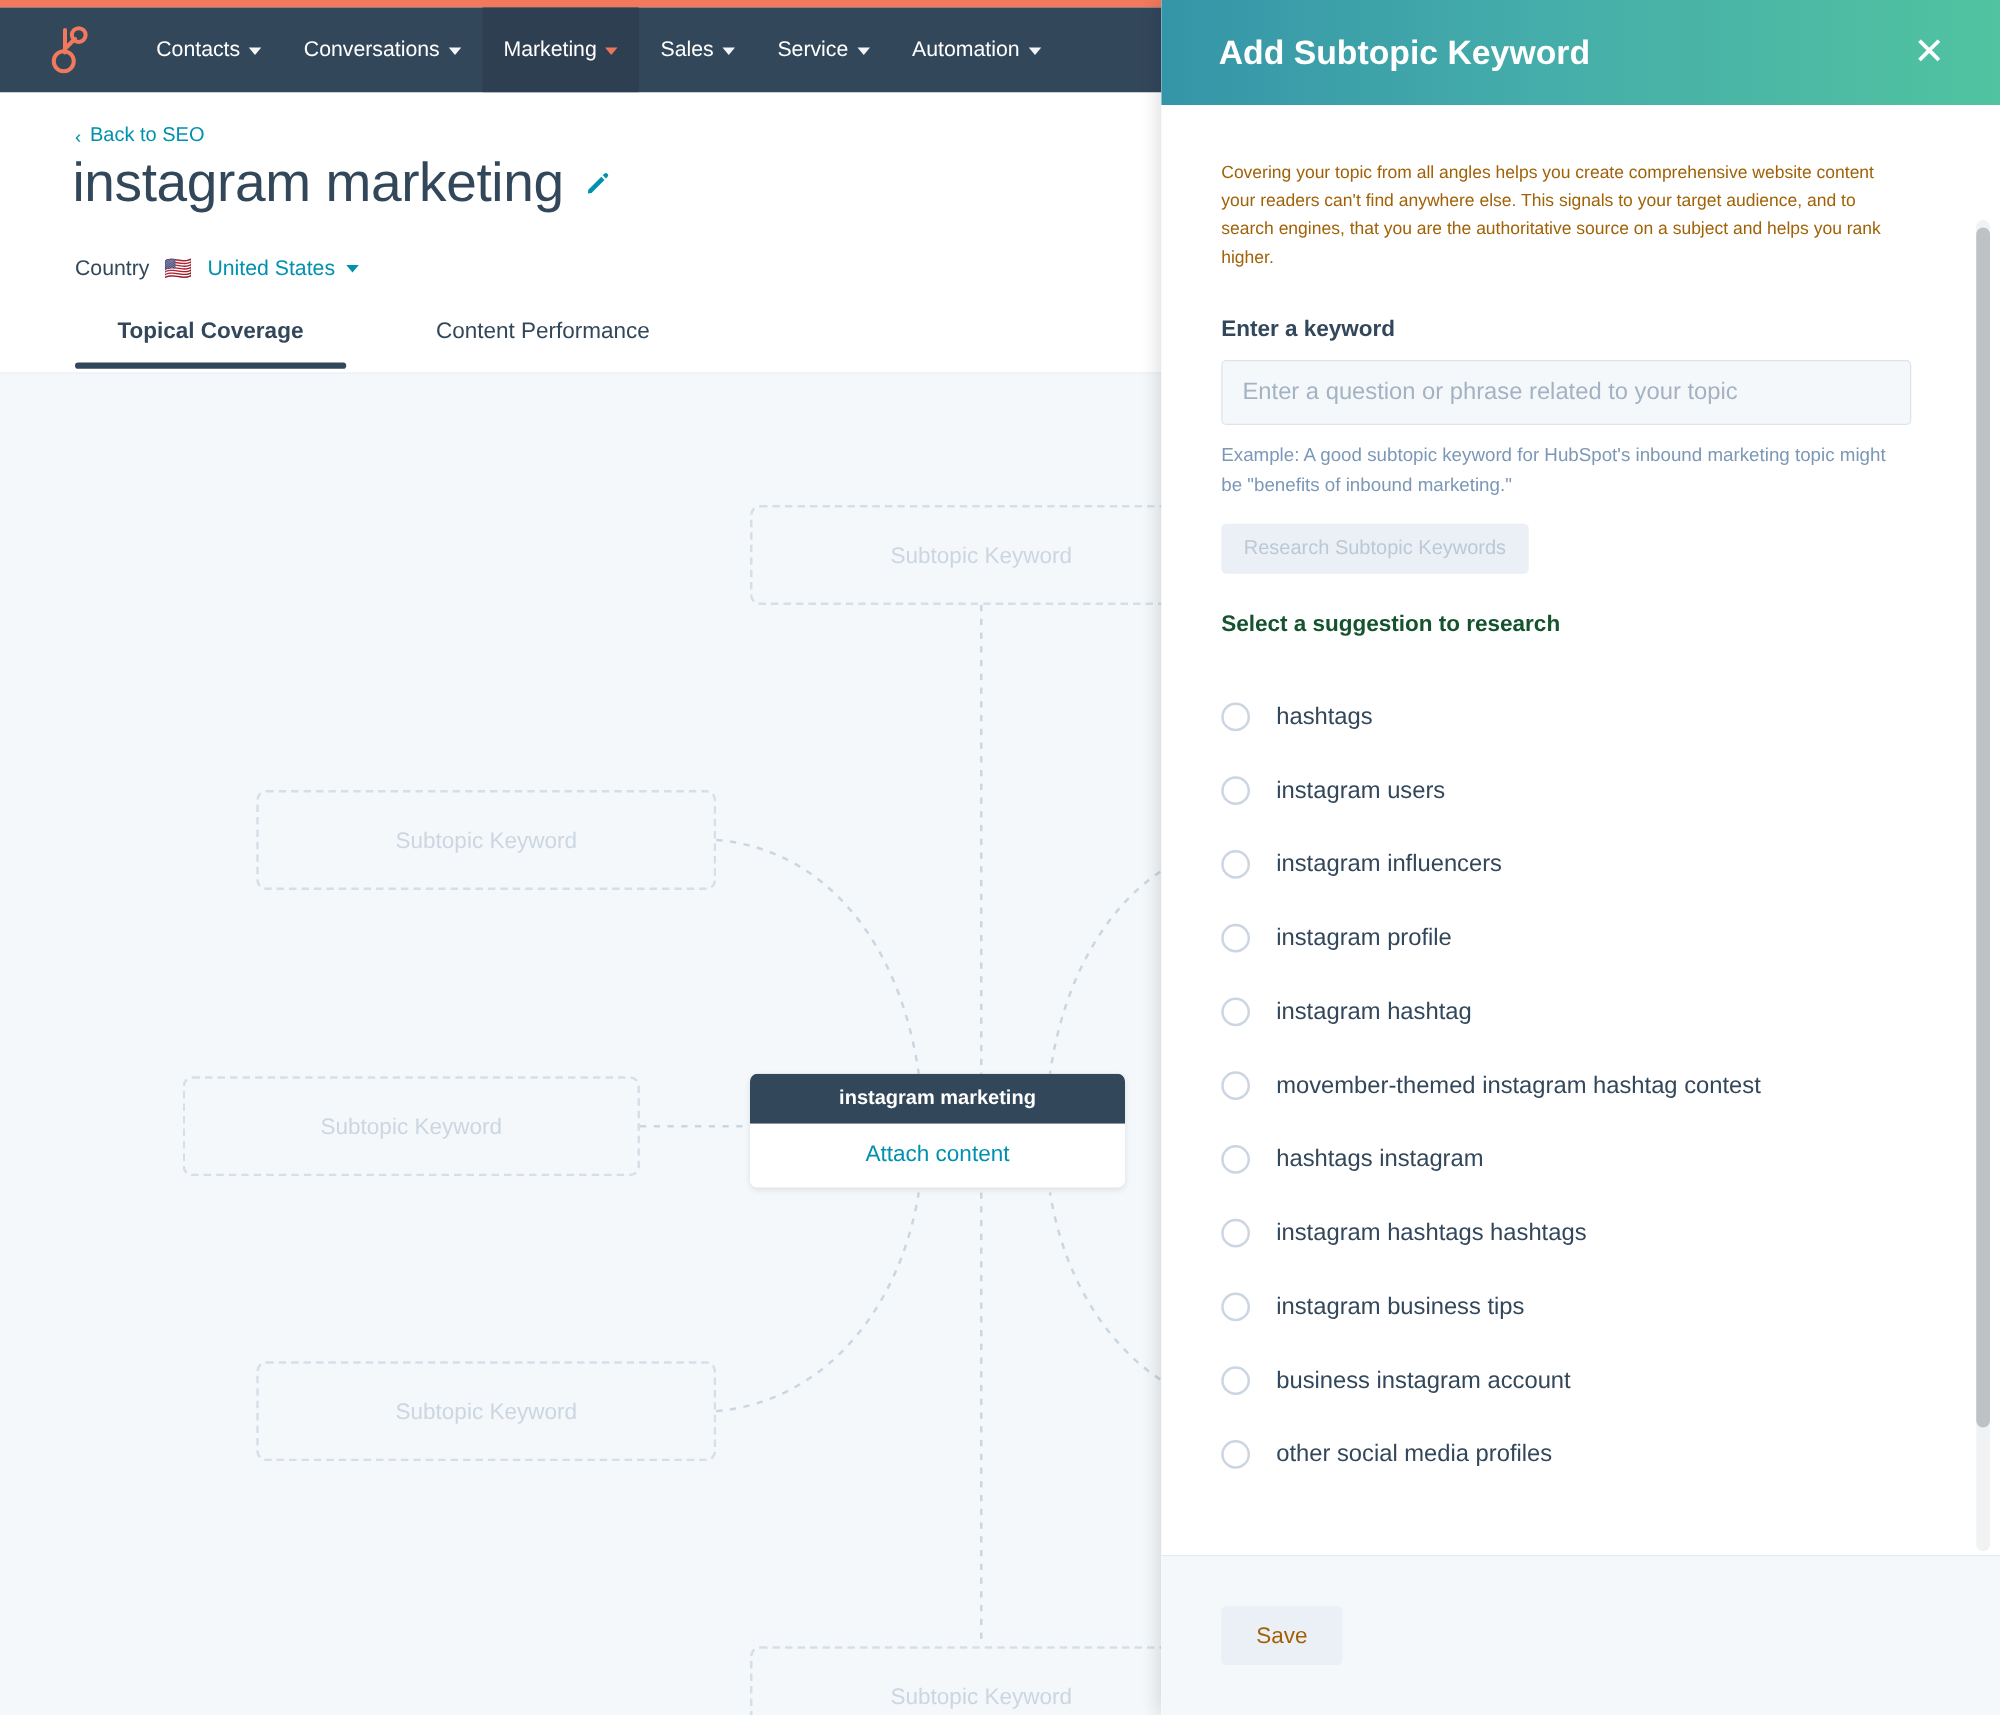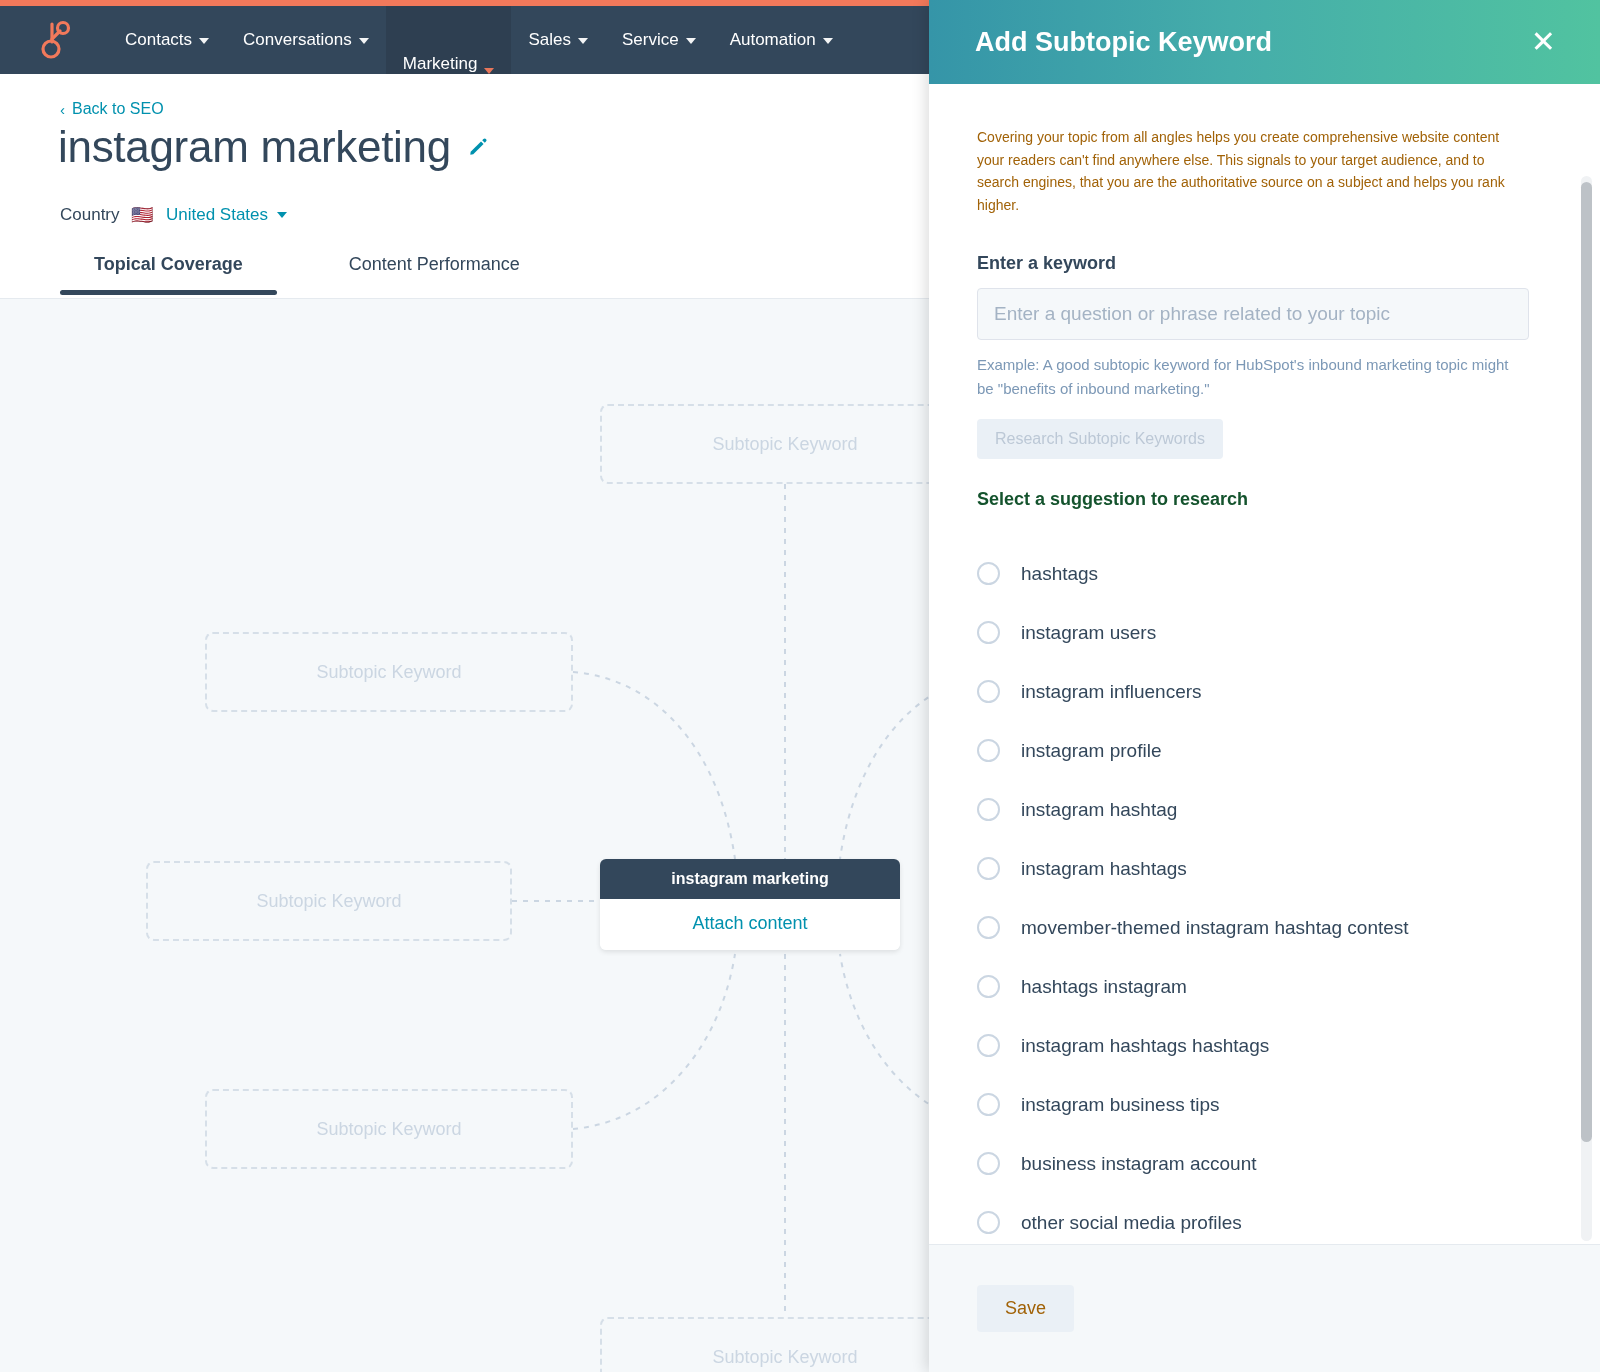--- a/index.html
+++ b/index.html
@@ -21,21 +21,21 @@
   }
   .nav-logo {
     width: 108px; height: 68px; display: flex; align-items: center;
     justify-content: center;
   }
   .nav-item {
     height: 68px; display: flex; align-items: center; gap: 7px;
     padding: 0 17px; color: #ffffff; font-size: 17px; white-space: nowrap;
     cursor: pointer;
   }
-  .nav-item.active { background: #2e3f51; align-items: flex-end; }
+  .nav-item.active { background: #2e3f51; }
   .caret {
     width: 0; height: 0; border-left: 5px solid transparent;
     border-right: 5px solid transparent; border-top: 6px solid #ffffff;
     opacity: .95; margin-top: 2px;
   }
   .nav-item.active .caret { border-top-color: #f2795b; }
 
   
   .page-area {
     position: absolute; top: 74px; left: 0; width: 1600px; height: 1298px;
@@ -321,24 +321,20 @@
           <div class="suggest-item">
             <span class="radio"></span>
             <span class="suggest-text">instagram profile</span>
           </div>
           <div class="suggest-item">
             <span class="radio"></span>
             <span class="suggest-text">instagram hashtag</span>
           </div>
           <div class="suggest-item">
             <span class="radio"></span>
-            <span class="suggest-text">instagram hashtags</span>
-          </div>
-          <div class="suggest-item">
-            <span class="radio"></span>
             <span class="suggest-text">movember-themed instagram hashtag contest</span>
           </div>
           <div class="suggest-item">
             <span class="radio"></span>
             <span class="suggest-text">hashtags instagram</span>
           </div>
           <div class="suggest-item">
             <span class="radio"></span>
             <span class="suggest-text">instagram hashtags hashtags</span>
           </div>

